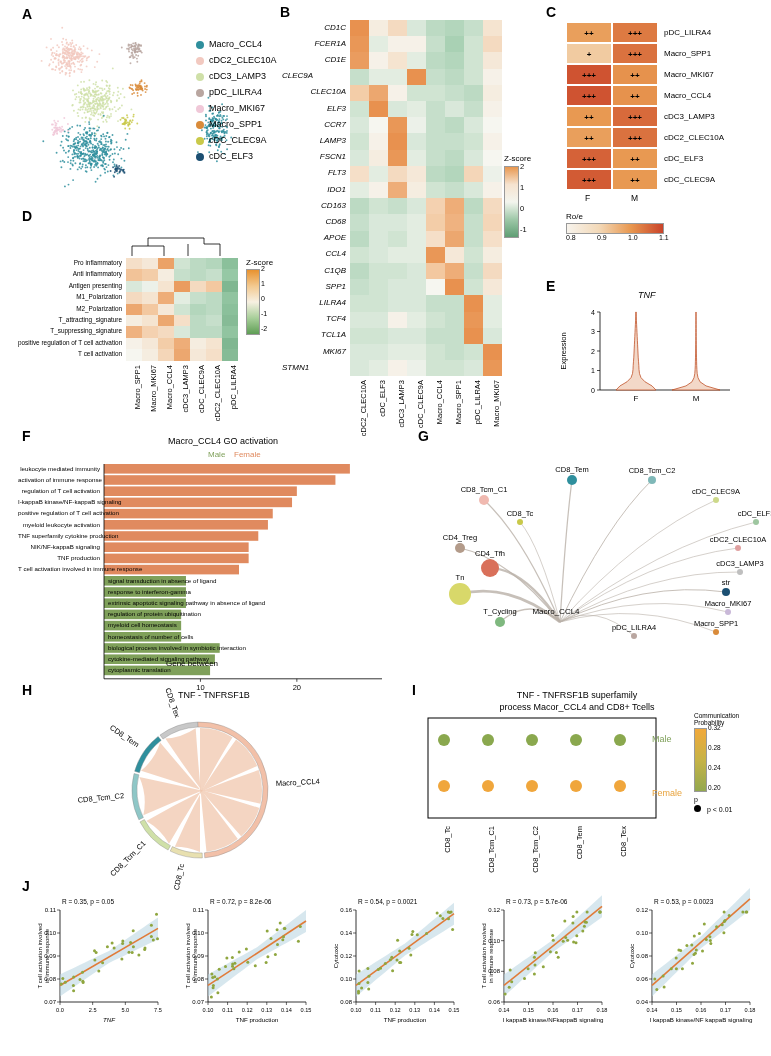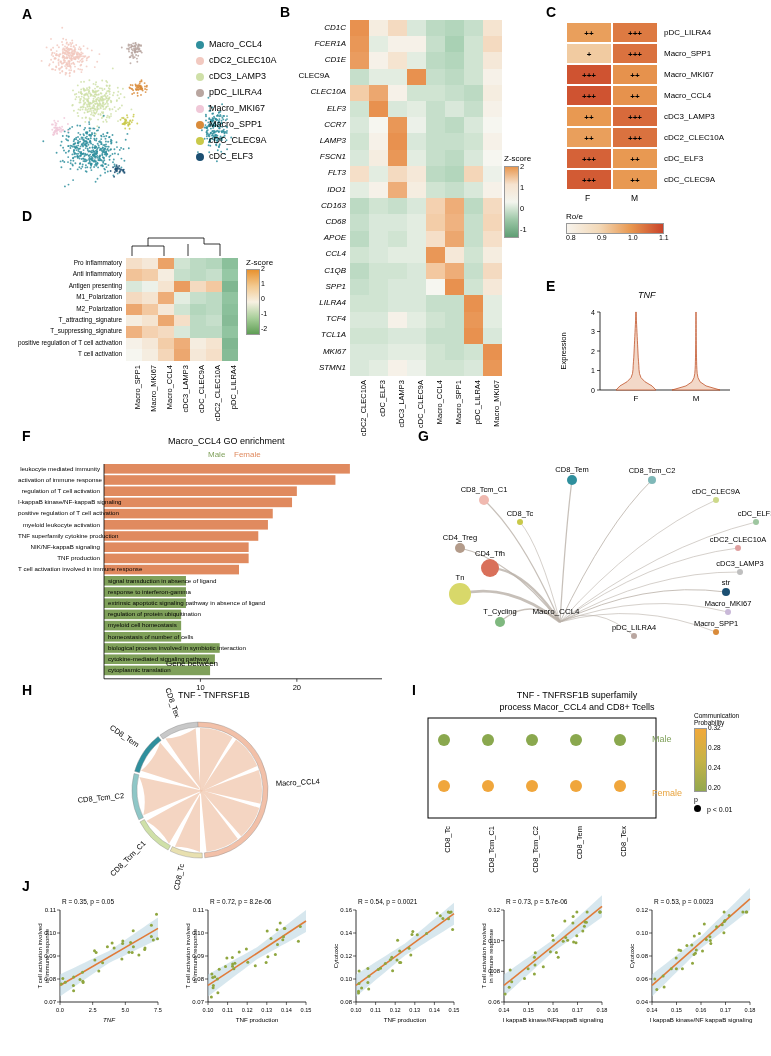--- a/index.html
+++ b/index.html
@@ -1443,39 +1443,39 @@
     <div class="legend-row"><span class="legend-dot" style="background: rgb(217, 139, 58);"></span><span>Macro_SPP1</span></div>
     <div class="legend-row"><span class="legend-dot" style="background: rgb(201, 201, 74);"></span><span>cDC_CLEC9A</span></div>
     <div class="legend-row"><span class="legend-dot" style="background: rgb(27, 79, 114);"></span><span>cDC_ELF3</span></div>
   </div>
 
 <div class="abs" style="left:282px;top:14px;width:262px;height:400px;">
   <div id="bGenes">
       <div style="position: absolute; left: 0px; top: 8.5px; width: 64px; text-align: right; font-size: 8px; font-style: italic;">CD1C</div>
       <div style="position: absolute; left: 0px; top: 24.7px; width: 64px; text-align: right; font-size: 8px; font-style: italic;">FCER1A</div>
       <div style="position: absolute; left: 0px; top: 40.9px; width: 64px; text-align: right; font-size: 8px; font-style: italic;">CD1E</div>
-      <div style="position: absolute; left: 0px; top: 57.1px; width: 64px; text-align: center; font-size: 8px; ">CLEC9A</div>
+      <div style="position: absolute; left: 0px; top: 57.1px; width: 64px; text-align: left; font-size: 8px; font-style: italic;">CLEC9A</div>
       <div style="position: absolute; left: 0px; top: 73.3px; width: 64px; text-align: right; font-size: 8px; font-style: italic;">CLEC10A</div>
       <div style="position: absolute; left: 0px; top: 89.5px; width: 64px; text-align: right; font-size: 8px; font-style: italic;">ELF3</div>
       <div style="position: absolute; left: 0px; top: 105.7px; width: 64px; text-align: right; font-size: 8px; font-style: italic;">CCR7</div>
       <div style="position: absolute; left: 0px; top: 121.9px; width: 64px; text-align: right; font-size: 8px; font-style: italic;">LAMP3</div>
       <div style="position: absolute; left: 0px; top: 138.1px; width: 64px; text-align: right; font-size: 8px; font-style: italic;">FSCN1</div>
       <div style="position: absolute; left: 0px; top: 154.3px; width: 64px; text-align: right; font-size: 8px; font-style: italic;">FLT3</div>
       <div style="position: absolute; left: 0px; top: 170.5px; width: 64px; text-align: right; font-size: 8px; font-style: italic;">IDO1</div>
       <div style="position: absolute; left: 0px; top: 186.7px; width: 64px; text-align: right; font-size: 8px; font-style: italic;">CD163</div>
       <div style="position: absolute; left: 0px; top: 202.9px; width: 64px; text-align: right; font-size: 8px; font-style: italic;">CD68</div>
       <div style="position: absolute; left: 0px; top: 219.1px; width: 64px; text-align: right; font-size: 8px; font-style: italic;">APOE</div>
       <div style="position: absolute; left: 0px; top: 235.3px; width: 64px; text-align: right; font-size: 8px; font-style: italic;">CCL4</div>
       <div style="position: absolute; left: 0px; top: 251.5px; width: 64px; text-align: right; font-size: 8px; font-style: italic;">C1QB</div>
       <div style="position: absolute; left: 0px; top: 267.7px; width: 64px; text-align: right; font-size: 8px; font-style: italic;">SPP1</div>
       <div style="position: absolute; left: 0px; top: 283.9px; width: 64px; text-align: right; font-size: 8px; font-style: italic;">LILRA4</div>
       <div style="position: absolute; left: 0px; top: 300.1px; width: 64px; text-align: right; font-size: 8px; font-style: italic;">TCF4</div>
       <div style="position: absolute; left: 0px; top: 316.3px; width: 64px; text-align: right; font-size: 8px; font-style: italic;">TCL1A</div>
       <div style="position: absolute; left: 0px; top: 332.5px; width: 64px; text-align: right; font-size: 8px; font-style: italic;">MKI67</div>
-      <div style="position: absolute; left: 0px; top: 348.7px; width: 64px; text-align: right; font-size: 8px; font-style: italic;">STMN1</div>
+      <div style="position: absolute; left: 0px; top: 348.7px; width: 64px; font-size: 8px; font-style: italic;">STMN1</div>
     </div>
   <div id="bGrid" style="position:absolute;left:68px;top:6px;">
       <div class="hm-cell" style="left: 0px; top: 0px; width: 19px; height: 16.2px; background: rgb(232, 145, 79);"></div>
       <div class="hm-cell" style="left: 19px; top: 0px; width: 19px; height: 16.2px; background: rgb(245, 237, 224);"></div>
       <div class="hm-cell" style="left: 38px; top: 0px; width: 19px; height: 16.2px; background: rgb(244, 218, 192);"></div>
       <div class="hm-cell" style="left: 57px; top: 0px; width: 19px; height: 16.2px; background: rgb(217, 232, 218);"></div>
       <div class="hm-cell" style="left: 76px; top: 0px; width: 19px; height: 16.2px; background: rgb(188, 218, 195);"></div>
       <div class="hm-cell" style="left: 95px; top: 0px; width: 19px; height: 16.2px; background: rgb(179, 214, 188);"></div>
       <div class="hm-cell" style="left: 114px; top: 0px; width: 19px; height: 16.2px; background: rgb(198, 223, 203);"></div>
       <div class="hm-cell" style="left: 133px; top: 0px; width: 19px; height: 16.2px; background: rgb(245, 228, 208);"></div>
@@ -1838,21 +1838,21 @@
       <text x="43" y="12.5" font-size="7" text-anchor="end" fill="#000">4</text>
       <text x="14" y="49" font-size="7.5" text-anchor="middle" transform="rotate(-90 14 49)">Expression</text>
       <path d="M104 88 L100 83.89473684210526 L93 79.78947368421052 L89 75.6842105263158 L87.5 71.57894736842105 L87 67.47368421052632 L86.8 63.368421052631575 L86.5 59.26315789473684 L86.2 55.15789473684211 L86 51.05263157894737 L85.8 46.94736842105264 L85.6 42.84210526315789 L85.4 38.73684210526316 L85.2 34.63157894736842 L85 30.526315789473685 L84.8 26.421052631578945 L84.6 22.31578947368422 L84.4 18.21052631578948 L84.3 14.10526315789474 L84.2 10 L83.8 10 L83.7 14.10526315789474 L83.6 18.21052631578948 L83.4 22.31578947368422 L83.2 26.421052631578945 L83 30.526315789473685 L82.8 34.63157894736842 L82.6 38.73684210526316 L82.4 42.84210526315789 L82.2 46.94736842105264 L82 51.05263157894737 L81.8 55.15789473684211 L81.5 59.26315789473684 L81.2 63.368421052631575 L81 67.47368421052632 L80.5 71.57894736842105 L79 75.6842105263158 L75 79.78947368421052 L68 83.89473684210526 L64 88 Z" fill="#f3d8c8" stroke="#c0532a" stroke-width="0.8"></path>
       <text x="84" y="99" font-size="8" text-anchor="middle">F</text>
       <path d="M168 88 L154 83.89473684210526 L148 79.78947368421052 L146 75.6842105263158 L145.2 71.57894736842105 L144.9 67.47368421052632 L144.7 63.368421052631575 L144.6 59.26315789473684 L144.5 55.15789473684211 L144.4 51.05263157894737 L144.35 46.94736842105264 L144.3 42.84210526315789 L144.25 38.73684210526316 L144.2 34.63157894736842 L144.18 30.526315789473685 L144.15 26.421052631578945 L144.12 22.31578947368422 L144.1 18.21052631578948 L144.08 14.10526315789474 L144.05 10 L143.95 10 L143.92 14.10526315789474 L143.9 18.21052631578948 L143.88 22.31578947368422 L143.85 26.421052631578945 L143.82 30.526315789473685 L143.8 34.63157894736842 L143.75 38.73684210526316 L143.7 42.84210526315789 L143.65 46.94736842105264 L143.6 51.05263157894737 L143.5 55.15789473684211 L143.4 59.26315789473684 L143.3 63.368421052631575 L143.1 67.47368421052632 L142.8 71.57894736842105 L142 75.6842105263158 L140 79.78947368421052 L134 83.89473684210526 L120 88 Z" fill="#f3d8c8" stroke="#c0532a" stroke-width="0.8"></path>
       <text x="144" y="99" font-size="8" text-anchor="middle">M</text>
     </svg>
 </div>
 
 <div class="abs" style="left:18px;top:434px;width:390px;height:240px;">
-  <div style="position:absolute;left:150px;top:2px;font-size:9px;">Macro_CCL4 GO enrichment</div>
+  <div style="position:absolute;left:150px;top:2px;font-size:9px;">Macro_CCL4 GO activation</div>
   <div style="position:absolute;left:190px;top:16px;font-size:8px;color:#7fa05a;">Male</div>
   <div style="position:absolute;left:216px;top:16px;font-size:8px;color:#e08a5f;">Female</div>
   <svg width="390" height="215" style="position:absolute;left:0;top:26px;" id="goSvg">
       <rect x="86" y="4" width="245.8928571428571" height="9.6" fill="#e08a5f"></rect>
       <rect x="86" y="15.2" width="231.42857142857144" height="9.6" fill="#e08a5f"></rect>
       <rect x="86" y="26.4" width="192.8571428571429" height="9.6" fill="#e08a5f"></rect>
       <rect x="86" y="37.599999999999994" width="188.03571428571428" height="9.6" fill="#e08a5f"></rect>
       <rect x="86" y="48.8" width="168.75" height="9.6" fill="#e08a5f"></rect>
       <rect x="86" y="60" width="163.92857142857142" height="9.6" fill="#e08a5f"></rect>
       <rect x="86" y="71.2" width="154.28571428571428" height="9.6" fill="#e08a5f"></rect>

